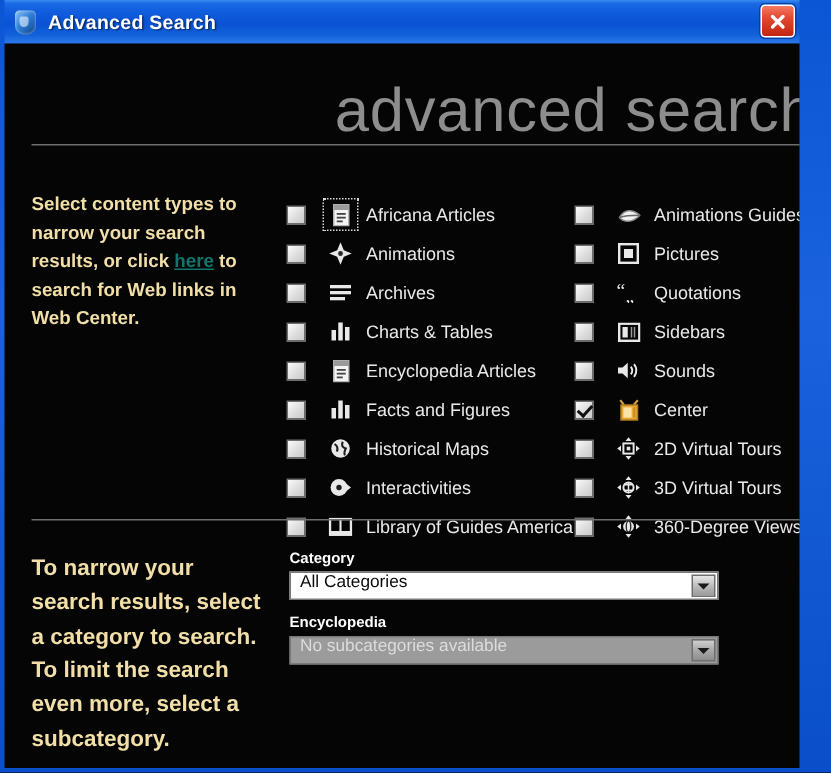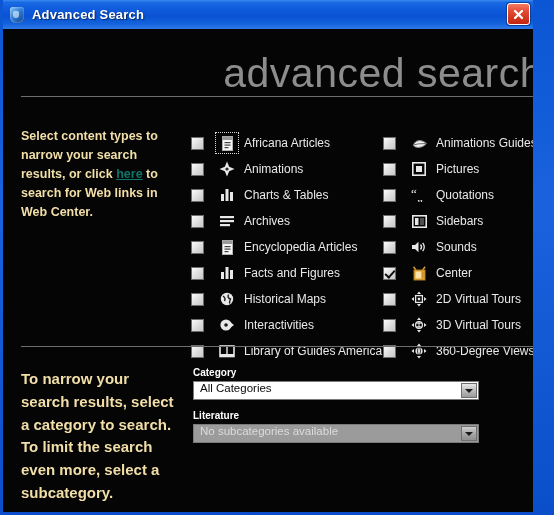--- a/index.html
+++ b/index.html
@@ -282,39 +282,39 @@
               <path d="M8 0.5 L10.2 5.8 L15.5 8 L10.2 10.2 L8 15.5 L5.8 10.2 L0.5 8 L5.8 5.8 Z" fill="#e8e8e8"></path>
               <circle cx="8" cy="8" r="1.6" fill="#2a2a2a"></circle>
             </svg>
           </span>
           <span class="type-label">Animations</span>
         </div>
 
         <div class="type-row">
           <span class="cb"></span>
           <span class="icon-box">
+            <svg width="16" height="12" viewBox="0 0 16 12">
+              <rect x="1" y="1" width="14" height="2.2" fill="#e8e8e8"></rect>
+              <rect x="1" y="5" width="14" height="2.2" fill="#e8e8e8"></rect>
+              <rect x="1" y="9" width="10" height="2.2" fill="#e8e8e8"></rect>
+            </svg>
+          </span>
+          <span class="type-label">Archives</span>
+        </div>
+
+        <div class="type-row">
+          <span class="cb"></span>
+          <span class="icon-box">
             <svg width="14" height="14" viewBox="0 0 14 14">
               <rect x="1" y="6" width="3" height="7" fill="#e8e8e8"></rect>
               <rect x="5.5" y="1" width="3" height="12" fill="#e8e8e8"></rect>
               <rect x="10" y="4" width="3" height="9" fill="#e8e8e8"></rect>
             </svg>
           </span>
           <span class="type-label">Charts &amp; Tables</span>
-        </div>
-
-        <div class="type-row">
-          <span class="cb"></span>
-          <span class="icon-box">
-            <svg width="16" height="12" viewBox="0 0 16 12">
-              <rect x="1" y="1" width="14" height="2.2" fill="#e8e8e8"></rect>
-              <rect x="1" y="5" width="14" height="2.2" fill="#e8e8e8"></rect>
-              <rect x="1" y="9" width="10" height="2.2" fill="#e8e8e8"></rect>
-            </svg>
-          </span>
-          <span class="type-label">Archives</span>
         </div>
 
         <div class="type-row">
           <span class="cb"></span>
           <span class="icon-box">
             <svg width="13" height="15" viewBox="0 0 13 15">
               <rect x="1.5" y="0.5" width="10" height="14" fill="#f4f4f4" stroke="#b4b4b4"></rect>
               <rect x="1.5" y="0.5" width="10" height="3.5" fill="#9a9a9a"></rect>
               <rect x="3.5" y="6" width="6" height="1.2" fill="#444"></rect>
               <rect x="3.5" y="8.5" width="6" height="1.2" fill="#444"></rect>
@@ -490,21 +490,21 @@
     <div id="cat-fields">
       <div class="field-label">Category</div>
       <div class="combo enabled">
         <span class="combo-val">All Categories</span>
         <span class="arrow">
             <i></i>
           </span>
       </div>
 
       <div id="subcat-wrap">
-        <div class="field-label">Literature</div>
+        <div class="field-label">Encyclopedia</div>
         <div class="combo disabled">
           <span class="combo-val">No subcategories available</span>
           <span class="arrow">
               <i></i>
             </span>
         </div>
       </div>
     </div>
 
   </div>

